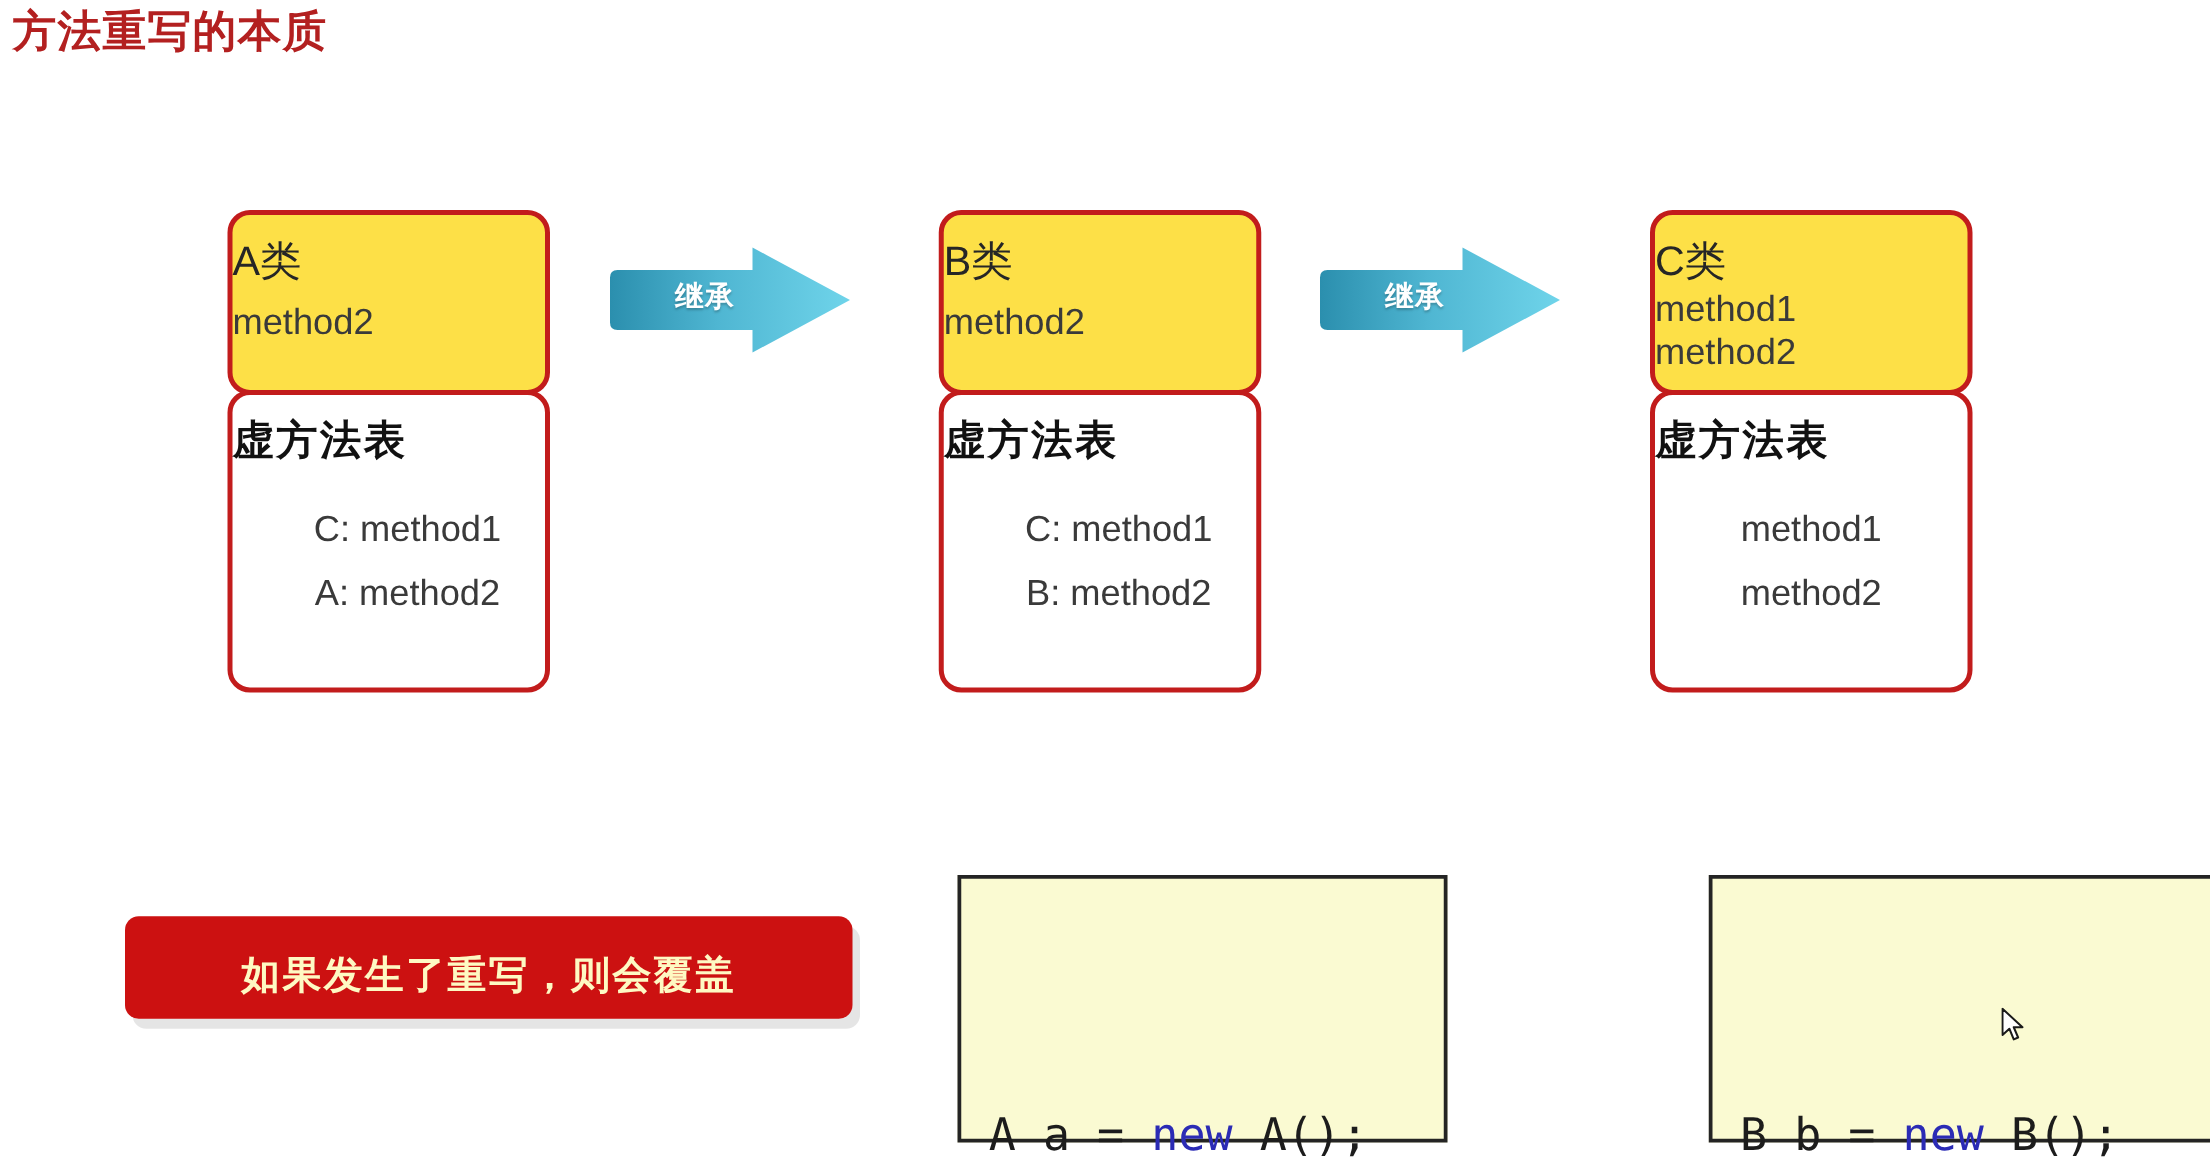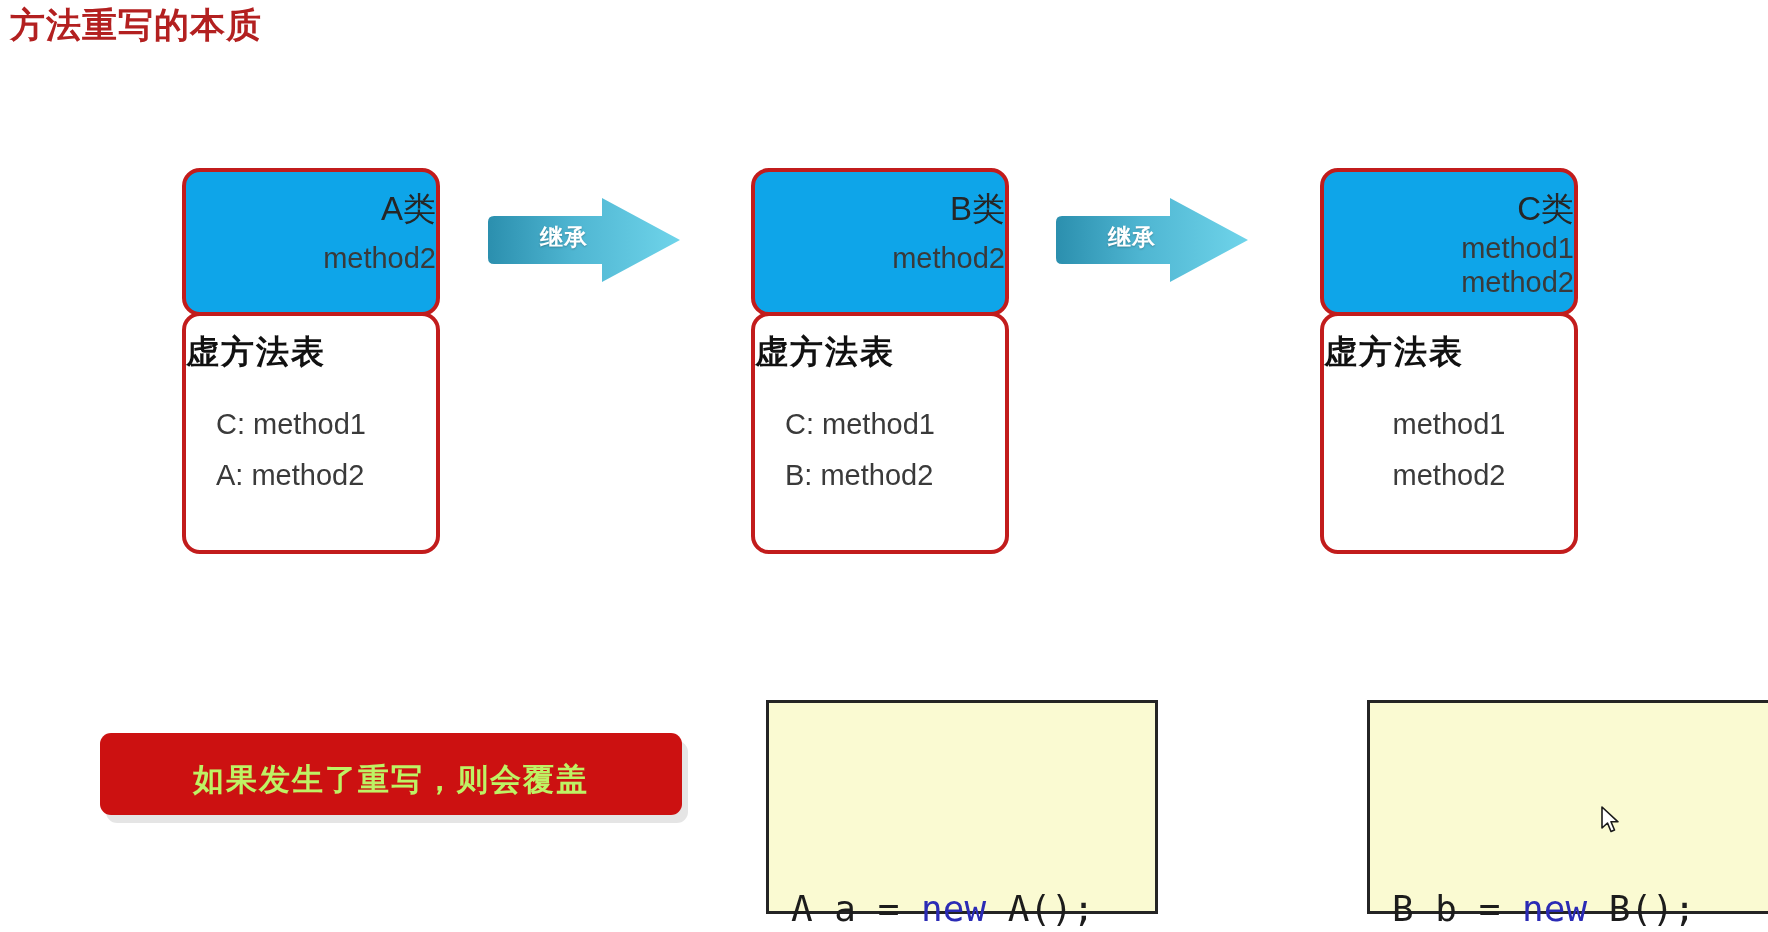--- a/index.html
+++ b/index.html
@@ -33,22 +33,22 @@
   
   .class-column {
     position: absolute;
     width: 258px;
   }
   .class-box {
     position: relative;
     box-sizing: border-box;
     border: 4px solid #c21c1c;
     border-radius: 18px;
-    background: #0ea5e9;
-    text-align: right;
+    background: #fde047;
+    text-align: left;
     z-index: 2;
   }
   .class-head {
     height: 148px;
     padding-top: 16px;
   }
   .class-name {
     font-size: 33px;
     color: #262626;
     line-height: 1.25;
@@ -82,21 +82,21 @@
     text-align: left;
     letter-spacing: 2px;
   }
   .vtable-entries {
     margin-top: 24px;
     font-size: 29px;
     color: #3a3a3a;
     line-height: 1.75;
   }
   .vtable-entries.centered { text-align: center; }
-  .vtable-entries.left-pad { text-align: left; padding-left: 30px; }
+  .vtable-entries.left-pad { text-align: center; padding-left: 30px; }
   .vtable-entries div { white-space: nowrap; }
 
   
   .arrow-wrap {
     position: absolute;
     width: 200px;
     height: 88px;
   }
   .arrow-wrap svg { display: block; }
   .arrow-label {
@@ -121,21 +121,21 @@
     width: 582px;
     height: 82px;
     background: #cc1111;
     border-radius: 11px;
     box-shadow: 6px 8px 0 rgba(0,0,0,0.10);
     display: flex;
     align-items: center;
     justify-content: center;
   }
   #callout .callout-text {
-    color: #bef264;
+    color: #fef9c3;
     font-size: 31px;
     font-weight: bold;
     letter-spacing: 2px;
     margin-top: 12px;
   }
 
   
   .code-block {
     position: absolute;
     box-sizing: border-box;

